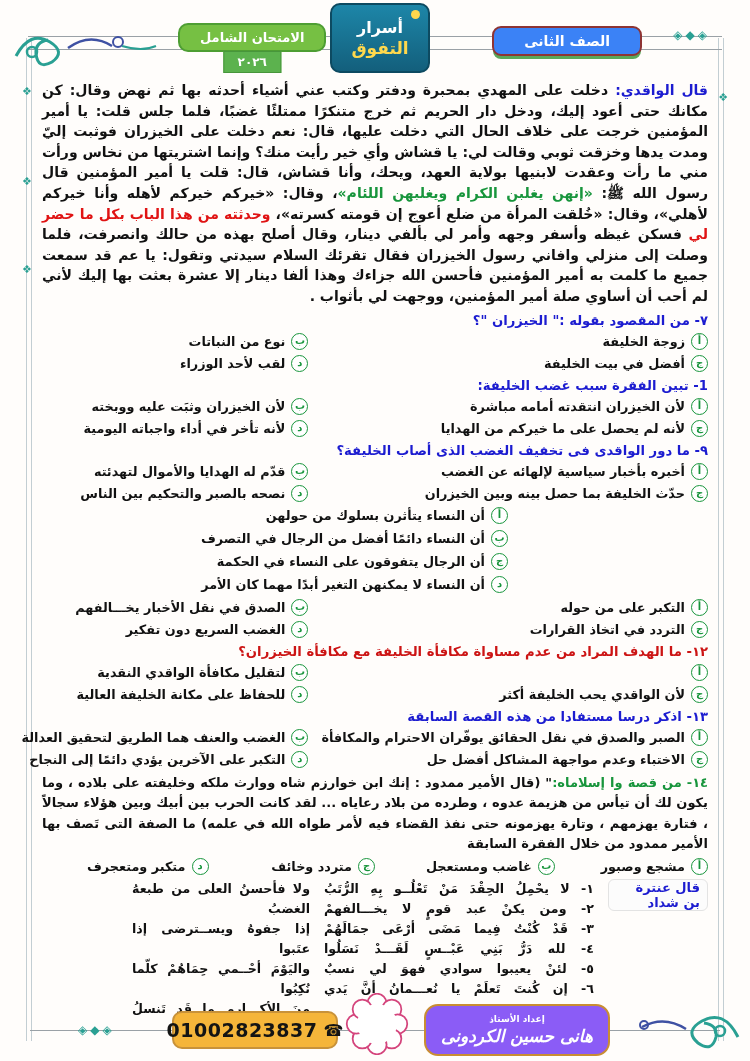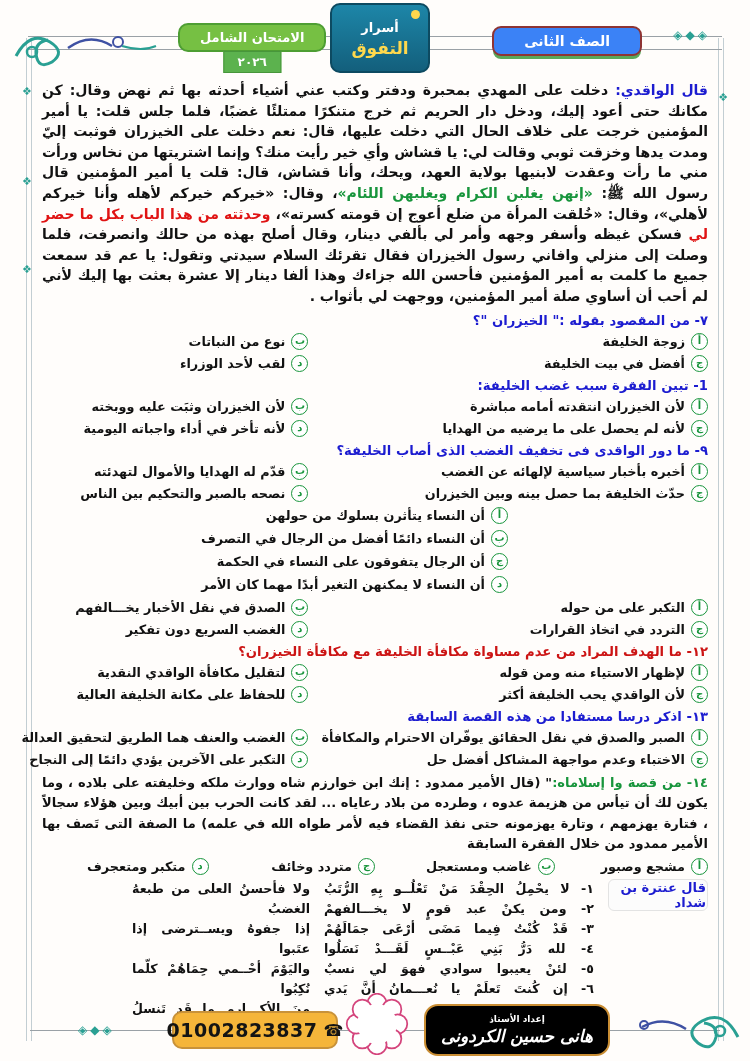--- a/index.html
+++ b/index.html
@@ -18,21 +18,21 @@
   .corner-diamonds{position:absolute;right:40px;top:28px;color:#2aa093;font-size:12px;letter-spacing:3px;z-index:1;}
   .grade-badge{
     position:absolute;right:108px;top:26px;z-index:2;background:#3b82f6;border:2px solid #8e3434;
     border-radius:9px;color:#fff;font-size:14px;padding:5px 30px;box-shadow:0 4px 0 -1px #5aa85a;
   }
   .logo{
     position:absolute;left:330px;top:3px;width:100px;height:70px;z-index:2;
     background:linear-gradient(180deg,#1d86a8,#135f7c);border:2px solid #0d4a61;border-radius:10px;
     display:flex;flex-direction:column;align-items:center;justify-content:center;box-sizing:border-box;
   }
-  .logo-top{color:#fff;font-size:13px;line-height:20px;}
+  .logo-top{color:#fff;font-size:16px;line-height:20px;}
   .logo-bottom{color:#ffd84d;font-size:17px;line-height:20px;}
   .logo-dot{position:absolute;top:5px;right:8px;width:9px;height:9px;background:#ffd84d;border-radius:50%;}
   .exam-badge{
     position:absolute;left:178px;top:23px;z-index:2;background:#76c043;border:2px solid #4e9e33;
     border-radius:10px;color:#fff;font-size:13px;padding:5px 20px;
   }
   .exam-year{
     position:absolute;top:26px;left:50%;transform:translateX(-50%);background:#5cb24e;border:1px solid #47963b;
     color:#fff;font-size:12px;padding:3px 13px;letter-spacing:2px;white-space:nowrap;
   }
@@ -54,29 +54,29 @@
   .choice{display:flex;align-items:center;gap:6px;font-size:12.8px;line-height:19px;white-space:nowrap;}
   .letter{
     flex:0 0 auto;width:15px;height:15px;border:1.6px solid #18953c;border-radius:50%;
     color:#18953c;font-size:10px;line-height:14px;text-align:center;background:#fff;
   }
   .q14text{font-size:13px;line-height:20.6px;text-align:justify;margin:4px 0 2px;}
   
   .poem{display:grid;grid-template-columns:100px 270px 178px;column-gap:14px;margin-top:3px;}
   .poem-label{
     color:#1c1cd0;font-size:13px;align-self:start;justify-self:start;
-    border:1px solid #e3e3e3;border-radius:6px;padding:0 1px;background:#fcfcfc;
+    border:1px solid #e3e3e3;border-radius:6px;padding:0 7px;background:#fcfcfc;
   }
   .hemi div{font-size:12.6px;line-height:20px;text-align:justify;text-align-last:justify;}
   
   footer{position:absolute;left:0;right:0;bottom:0;height:68px;z-index:2;}
   .f-line{position:absolute;left:30px;right:30px;bottom:30px;height:1px;background:#9aa1a6;}
   .swirl-right{position:absolute;right:6px;bottom:6px;}
   .teacher-badge{
-    position:absolute;right:140px;bottom:5px;width:186px;height:52px;background:#000000;border:2px solid #c98d33;
+    position:absolute;right:140px;bottom:5px;width:186px;height:52px;background:#8b5cf6;border:2px solid #c98d33;
     border-radius:14px;box-sizing:border-box;display:flex;flex-direction:column;align-items:center;justify-content:center;
   }
   .prepared{color:#fff;font-size:9px;line-height:11px;}
   .teacher-name{color:#fff;font-size:17px;font-style:italic;line-height:22px;}
   .medallion{position:absolute;left:336px;bottom:2px;}
   .phone-badge{
     position:absolute;left:172px;bottom:12px;width:166px;height:38px;background:#f5b53a;border:2px solid #c8923a;
     border-radius:10px;box-sizing:border-box;display:flex;align-items:center;justify-content:center;gap:6px;
   }
   .phone-num{direction:ltr;unicode-bidi:embed;font-size:19px;color:#141414;letter-spacing:.5px;}
@@ -152,21 +152,21 @@
         <div class="choice">
             <span class="letter">أ</span>
             <span class="ct">لأن الخيزران انتقدته أمامه مباشرة</span>
           </div>
         <div class="choice">
             <span class="letter">ب</span>
             <span class="ct">لأن الخيزران وثبَت عليه ووبخته</span>
           </div>
         <div class="choice">
             <span class="letter">ج</span>
-            <span class="ct">لأنه لم يحصل على ما يرضيه من الهدايا</span>
+            <span class="ct">لأنه لم يحصل على ما خيركم من الهدايا</span>
           </div>
         <div class="choice">
             <span class="letter">د</span>
             <span class="ct">لأنه تأخر في أداء واجباته اليومية</span>
           </div>
       </div>
     </div>
 
     <div class="q">
       <div class="q-title">٩- ما دور الواقدى فى تخفيف الغضب الذى أصاب الخليفة؟</div>
@@ -230,21 +230,20 @@
             <span class="ct">الغضب السريع دون تفكير</span>
           </div>
       </div>
     </div>
 
     <div class="q">
       <div class="q-title red">١٢- ما الهدف المراد من عدم مساواة مكافأة الخليفة مع مكافأة الخيزران؟</div>
       <div class="choices2">
         <div class="choice">
             <span class="letter">أ</span>
-            <span class="ct">لإظهار الاستياء منه ومن قوله</span>
           </div>
         <div class="choice">
             <span class="letter">ب</span>
             <span class="ct">لتقليل مكافأة الواقدي النقدية</span>
           </div>
         <div class="choice">
             <span class="letter">ج</span>
             <span class="ct">لأن الواقدي يحب الخليفة أكثر</span>
           </div>
         <div class="choice">

